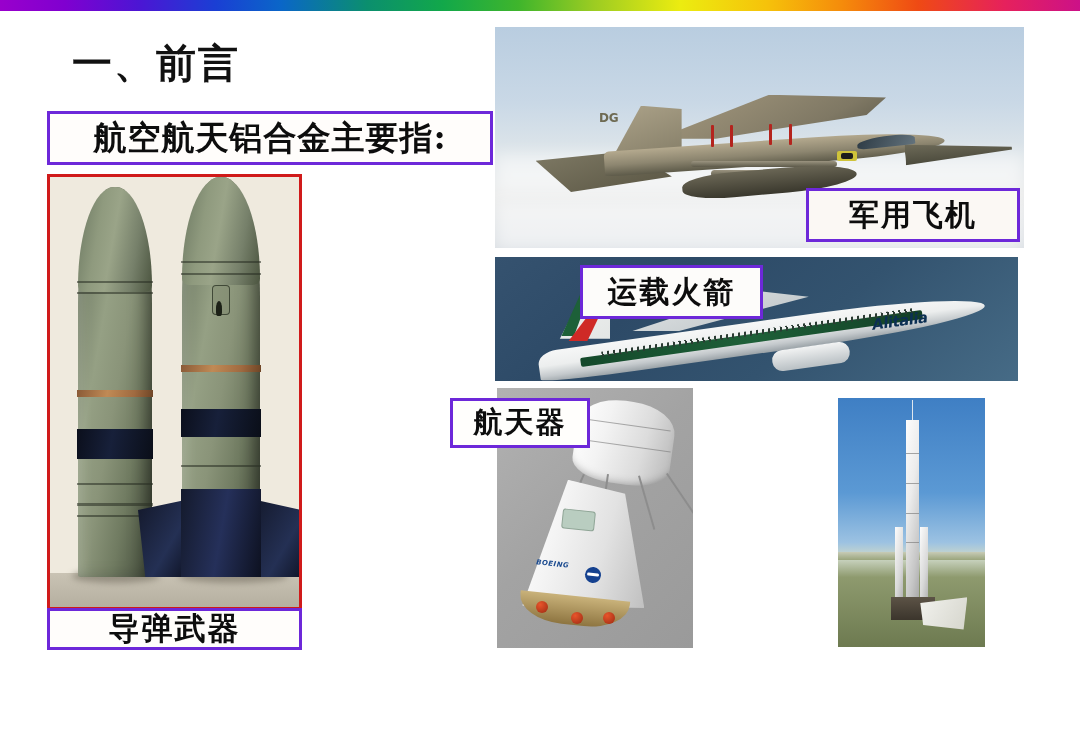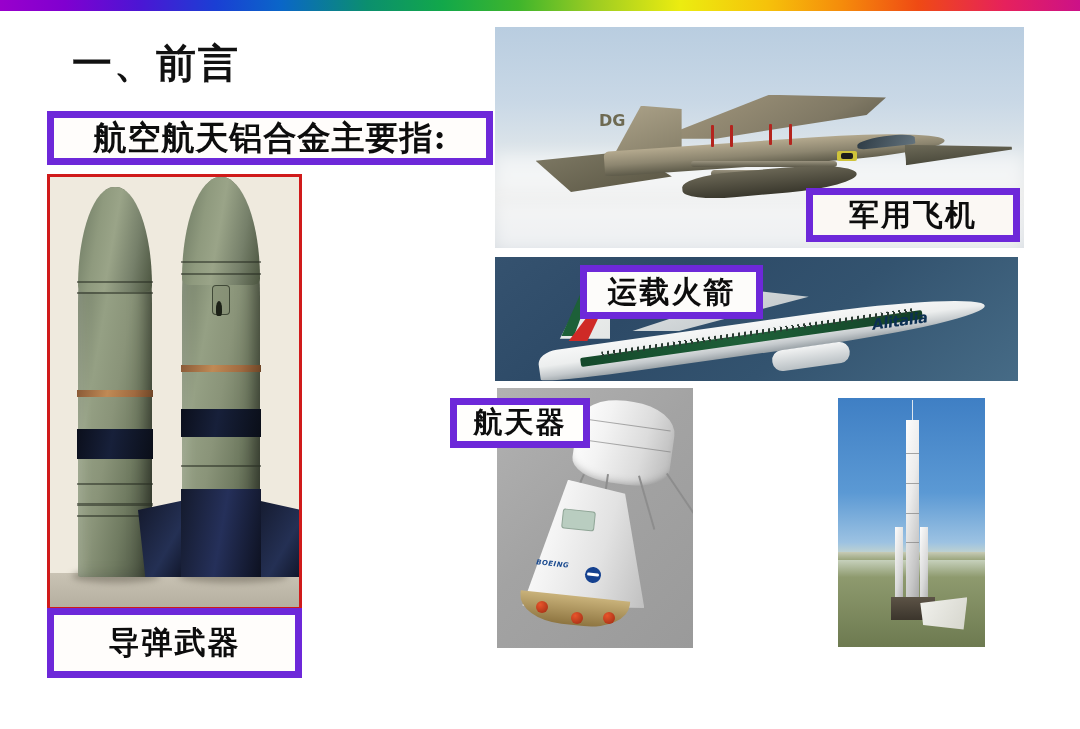--- a/index.html
+++ b/index.html
@@ -25,21 +25,21 @@
   .page-title{
     position:absolute;left:72px;top:36px;
     font-family:"DejaVu Serif","Liberation Serif",serif;
     font-size:40px;font-weight:700;color:#111;letter-spacing:2px;
     white-space:nowrap;
   }
 
   
   .label-box{
     position:absolute;box-sizing:border-box;
-    border:7px solid #6d28d9;background:#fffdfb;
+    border:3px solid #6d28d9;background:#fffdfb;
     display:flex;align-items:center;justify-content:center;
     font-family:"DejaVu Serif","Liberation Serif",serif;
     font-weight:700;color:#0d0d0d;white-space:nowrap;text-align:right;
   }
 
   
   #statement-box{
     left:47px;top:111px;width:446px;height:54px;
     font-size:33px;letter-spacing:1px;
   }
@@ -80,21 +80,21 @@
   .ground{
     position:absolute;left:0;bottom:0;width:100%;height:34px;
     background:linear-gradient(to bottom,#c9c3b4,#b5afa0);
   }
   .shadow{
     position:absolute;bottom:24px;height:14px;border-radius:50%;
     background:rgba(90,85,72,.45);filter:blur(3px);
   }
 
   #missile-label{
-    left:47px;top:608px;width:255px;height:70px;
+    left:47px;top:608px;width:255px;height:42px;
     font-size:31px;letter-spacing:2px;
   }
 
   
   #jet-photo{
     position:absolute;left:495px;top:27px;width:529px;height:221px;overflow:hidden;
     background:linear-gradient(to bottom,#b9cde0 0%,#c9d8e6 34%,#dfe6ea 58%,#e9eaea 76%,#d8dde2 100%);
   }
   #jet-photo .cloudband{
     position:absolute;left:0;width:100%;background:rgba(255,255,255,.55);filter:blur(8px);
@@ -146,21 +146,21 @@
   }
   .jet .roundel{
     position:absolute;left:66%;top:55%;width:20px;height:10px;
     background:#cfc33a;border-radius:2px;
   }
   .jet .roundel::after{
     content:"";position:absolute;inset:2px 4px;background:#1d1d1d;border-radius:2px;
   }
   .jet .dg{
     position:absolute;left:17%;top:26%;
-    color:#6e6a52;font-size:16px;font-weight:700;
+    color:#6e6a52;font-size:12px;font-weight:700;
     font-family:"DejaVu Sans","Liberation Sans",sans-serif;
   }
   #jet-label{
     left:806px;top:188px;width:214px;height:54px;
     font-size:30px;letter-spacing:2px;background:#fbf8f4;
   }
 
   
   #airliner-photo{
     position:absolute;left:495px;top:257px;width:523px;height:124px;overflow:hidden;

